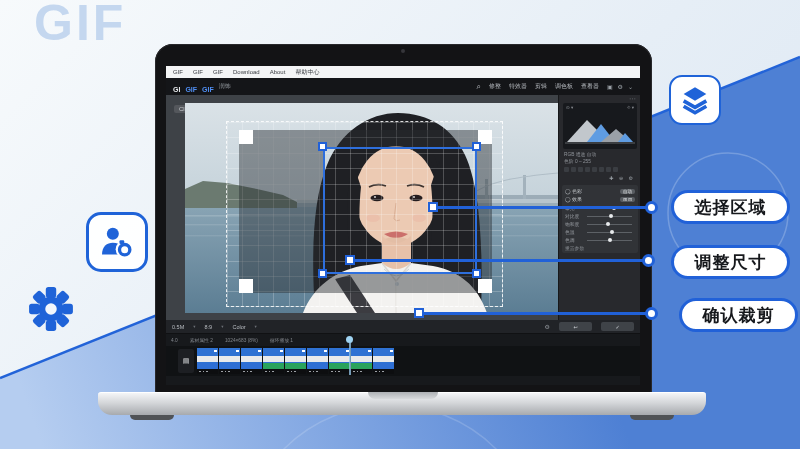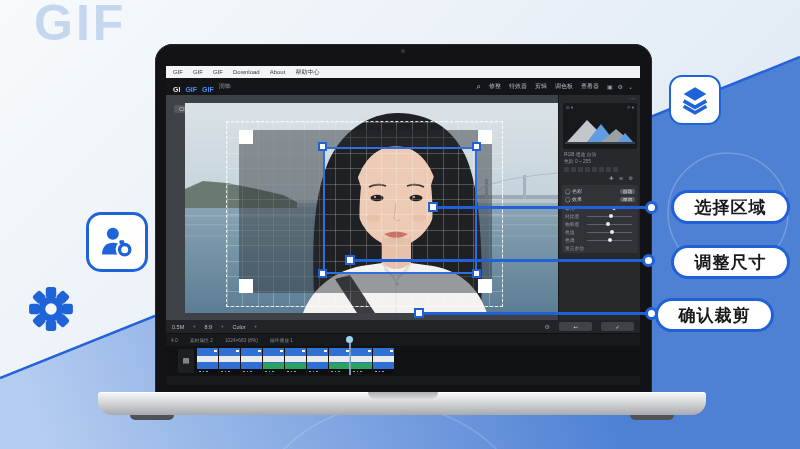--- a/index.html
+++ b/index.html
@@ -488,15 +488,15 @@
   <div class="abs marker z10" style="left:428px;top:202px;"></div>
   <div class="abs marker z10" style="left:345px;top:255px;"></div>
   <div class="abs marker z10" style="left:414px;top:308px;"></div>
 
   <div class="abs cdot z10" style="left:645px;top:201px;"></div>
   <div class="abs cdot z10" style="left:642px;top:254px;"></div>
   <div class="abs cdot z10" style="left:645px;top:307px;"></div>
 
   <div class="abs pill z10" style="left:671px;top:190px;">选择区域</div>
   <div class="abs pill z10" style="left:671px;top:245px;">调整尺寸</div>
-  <div class="abs pill z10" style="left:655px;top:298px;">确认裁剪</div>
+  <div class="abs pill z10" style="left:679px;top:298px;">确认裁剪</div>
 
 </div>
 
 </body></html>

